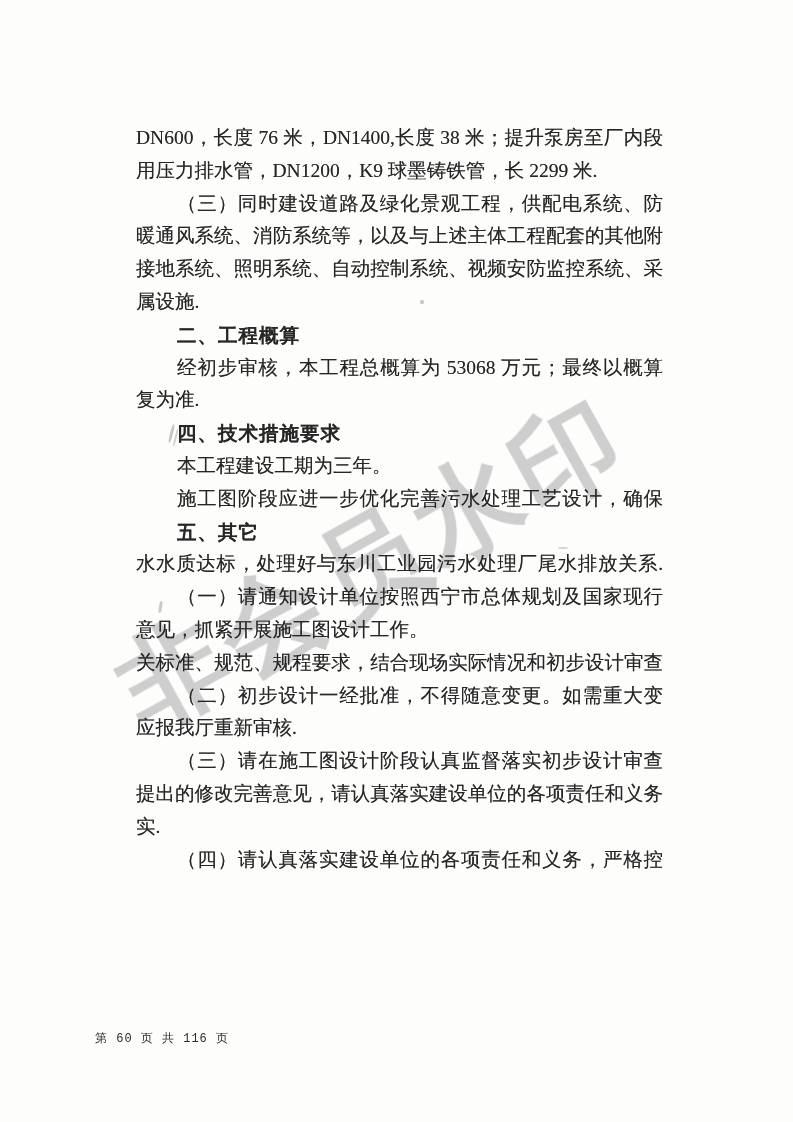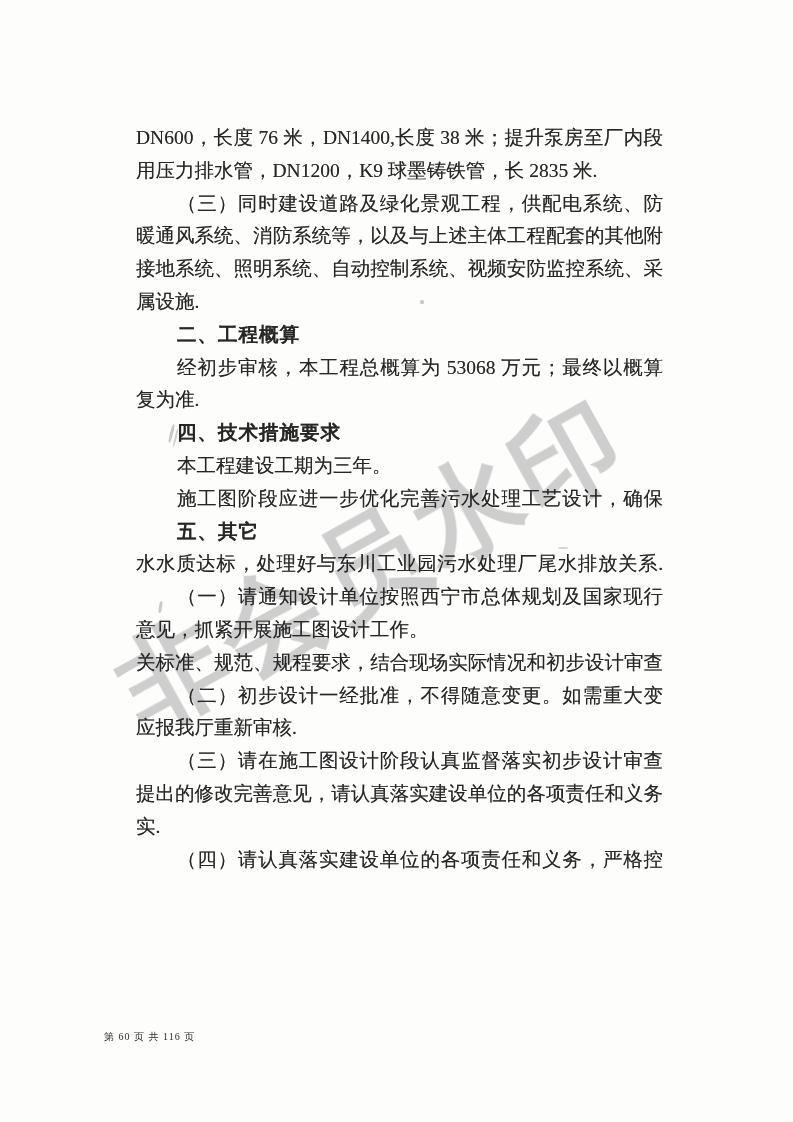--- a/index.html
+++ b/index.html
@@ -40,31 +40,31 @@
     line-height: 32.8px;
   }
   .line {
     height: 32.8px;
     overflow: hidden;
     text-shadow: 0 0 0.5px rgba(40,40,40,0.55); 
   }
   .line.indent { text-indent: 41px; }
   .line.full { text-align: justify; text-align-last: justify; }
   .line.heading {
-    font-family: Liberation Serif, serif;
+    font-family: Liberation Sans, sans-serif;
     font-weight: 700;
     letter-spacing: 1px;
   }
   .footer {
     position: absolute;
-    left: 104px;
+    left: 95px;
     top: 1030px;
     z-index: 2;
-    font-family: Liberation Serif, serif;
-    font-size: 10px;
+    font-family: Liberation Mono, monospace;
+    font-size: 12px;
     color: #2b2b2b;
     letter-spacing: 1px;
   }
   
   .speck {
     position: absolute;
     z-index: 2;
     background: #8a8a8a;
     opacity: 0.45;
     border-radius: 40%;
@@ -76,21 +76,21 @@
   .speck.s4 { left: 558px; top: 547px; width: 10px; height: 2px; opacity: 0.35; }
 </style>
 </head>
 <body>
 
 <div class="paper">
   <div class="watermark">非会员水印</div>
 
   <div class="content">
       <div class="line full">DN600，长度 76 米，DN1400,长度 38 米；提升泵房至厂内段采</div>
-      <div class="line">用压力排水管，DN1200，K9 球墨铸铁管，长 2835 米.</div>
+      <div class="line">用压力排水管，DN1200，K9 球墨铸铁管，长 2299 米.</div>
       <div class="line indent full">（三）同时建设道路及绿化景观工程，供配电系统、防雷</div>
       <div class="line full">暖通风系统、消防系统等，以及与上述主体工程配套的其他附</div>
       <div class="line full">接地系统、照明系统、自动控制系统、视频安防监控系统、采</div>
       <div class="line">属设施.</div>
       <div class="line indent heading">二、工程概算</div>
       <div class="line indent full">经初步审核，本工程总概算为 53068 万元；最终以概算批</div>
       <div class="line">复为准.</div>
       <div class="line indent heading">四、技术措施要求</div>
       <div class="line indent">本工程建设工期为三年。</div>
       <div class="line indent full">施工图阶段应进一步优化完善污水处理工艺设计，确保出</div>

